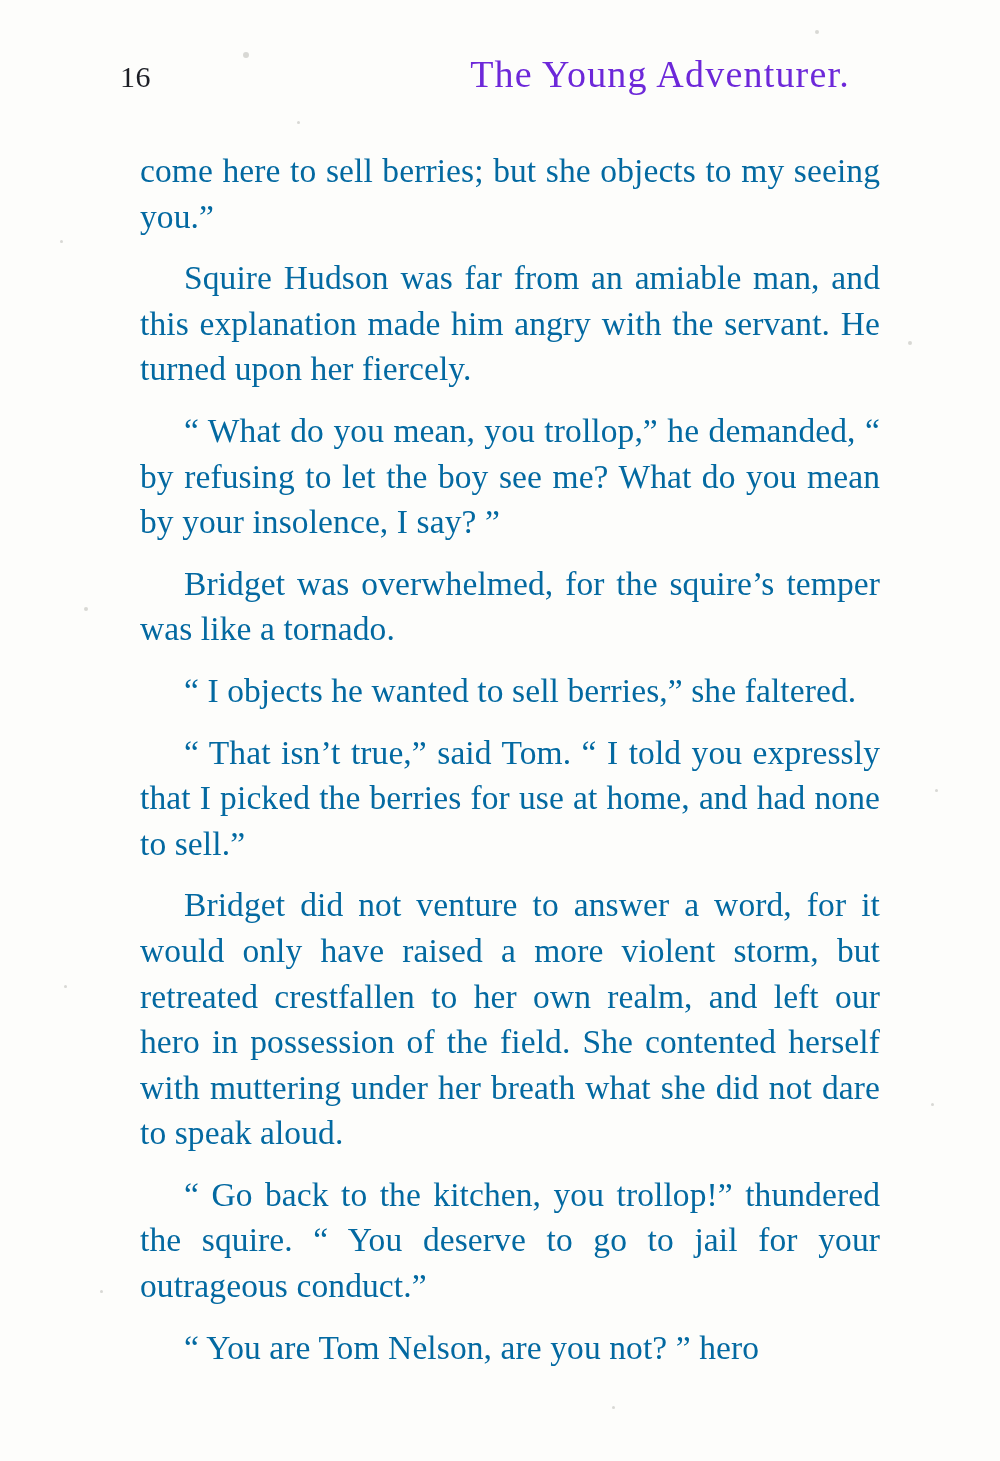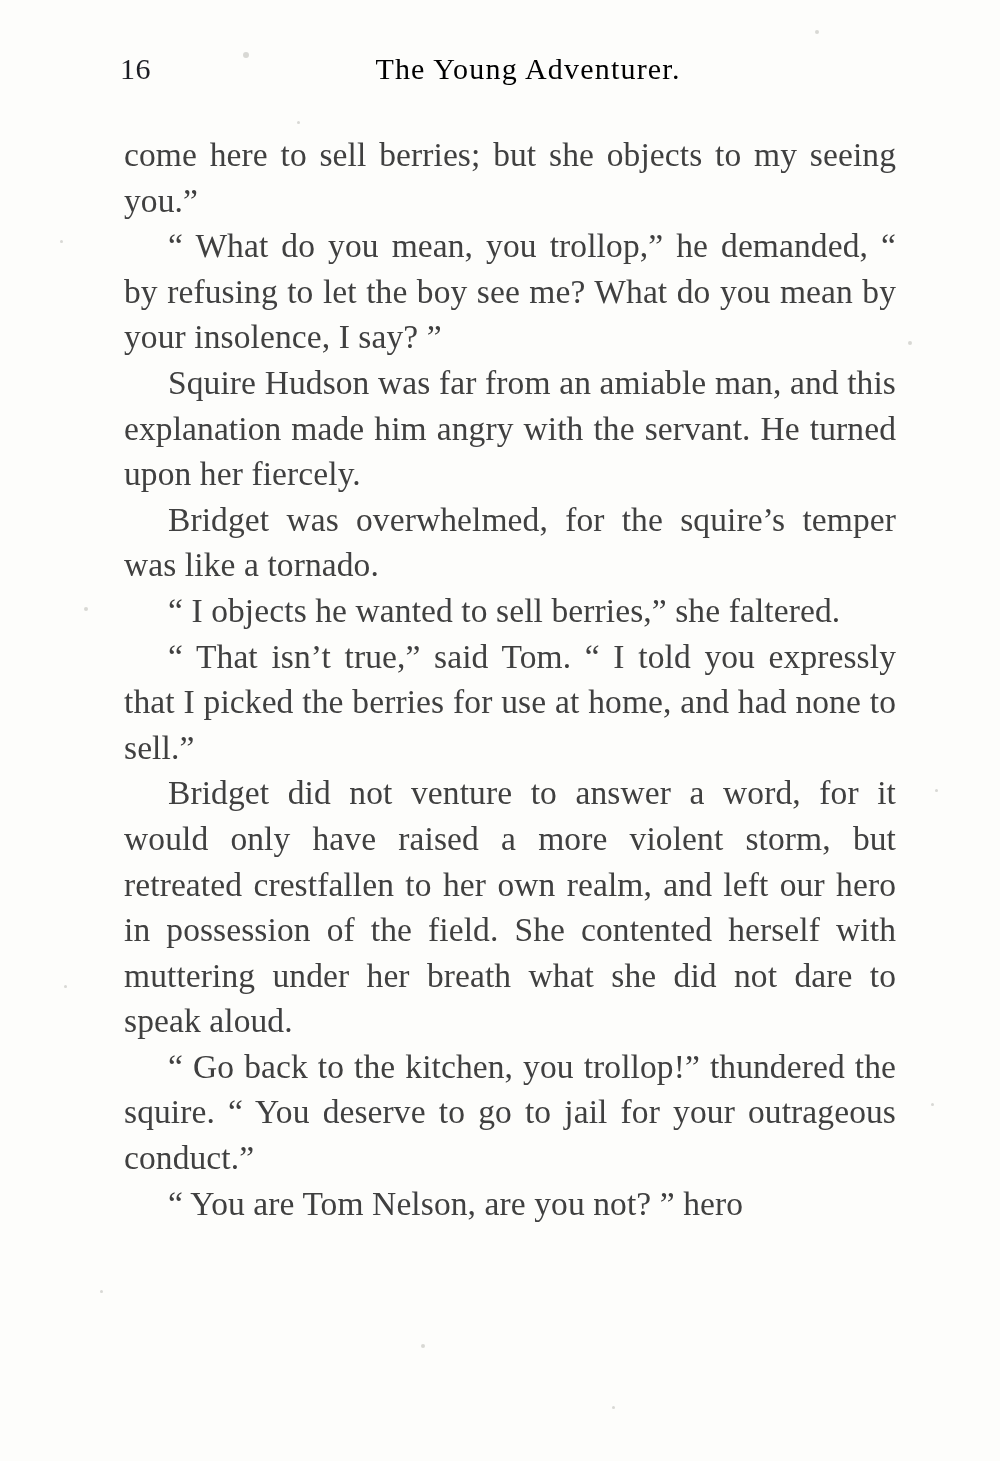--- a/index.html
+++ b/index.html
@@ -39,39 +39,39 @@
     align-items: baseline;
   }
   .folio {
     font-size: 30px;
     letter-spacing: 0.5px;
     color: #1b1d24;
     width: 86px;
     flex: none;
   }
   .running-title {
-    font-size: 30px;
+    font-size: 38px;
     letter-spacing: 1.2px;
-    color: #000000;
+    color: #6d28d9;
     flex: 1;
-    text-align: center;
+    text-align: right;
     padding-right: 40px;
     white-space: nowrap;
   }
   .body-text {
     position: absolute;
     left: 124px;
     top: 132px;
     width: 772px;
   }
   .para {
-    margin: 0;
+    margin: 16px;
     font-size: 33.5px;
     line-height: 45.6px;
-    color: #404040;
+    color: #0369a1;
     text-align: justify;
     text-justify: inter-word;
     letter-spacing: 0.1px;
   }
   .para.indent {
     text-indent: 44px;
   }
   .para + .para {
     margin-top: 0;
   }
@@ -94,22 +94,22 @@
   <div class="speckle" style="left:931px; top:1103px; width:3px; height:3px;"></div>
   <div class="speckle" style="left:64px;  top:985px;  width:3px; height:3px;"></div>
 
   <div class="header">
     <div class="folio">16</div>
     <div class="running-title">The Young Adventurer.</div>
   </div>
 
   <div class="body-text">
     <p class="para">come here to sell berries; but she objects to my seeing you.”</p>
+    <p class="para indent">Squire Hudson was far from an amiable man, and this explanation made him angry with the servant. He turned upon her fiercely.</p>
     <p class="para indent">“ What do you mean, you trollop,” he demanded, “ by refusing to let the boy see me? What do you mean by your insolence, I say? ”</p>
-    <p class="para indent">Squire Hudson was far from an amiable man, and this explanation made him angry with the servant. He turned upon her fiercely.</p>
     <p class="para indent">Bridget was overwhelmed, for the squire’s temper was like a tornado.</p>
     <p class="para indent">“ I objects he wanted to sell berries,” she faltered.</p>
     <p class="para indent">“ That isn’t true,” said Tom. “ I told you expressly that I picked the berries for use at home, and had none to sell.”</p>
     <p class="para indent">Bridget did not venture to answer a word, for it would only have raised a more violent storm, but retreated crestfallen to her own realm, and left our hero in possession of the field. She contented herself with muttering under her breath what she did not dare to speak aloud.</p>
     <p class="para indent">“ Go back to the kitchen, you trollop!” thundered the squire. “ You deserve to go to jail for your outrageous conduct.”</p>
     <p class="para indent">“ You are Tom Nelson, are you not? ” hero</p>
   </div>
 </div>
 
 </body></html>

